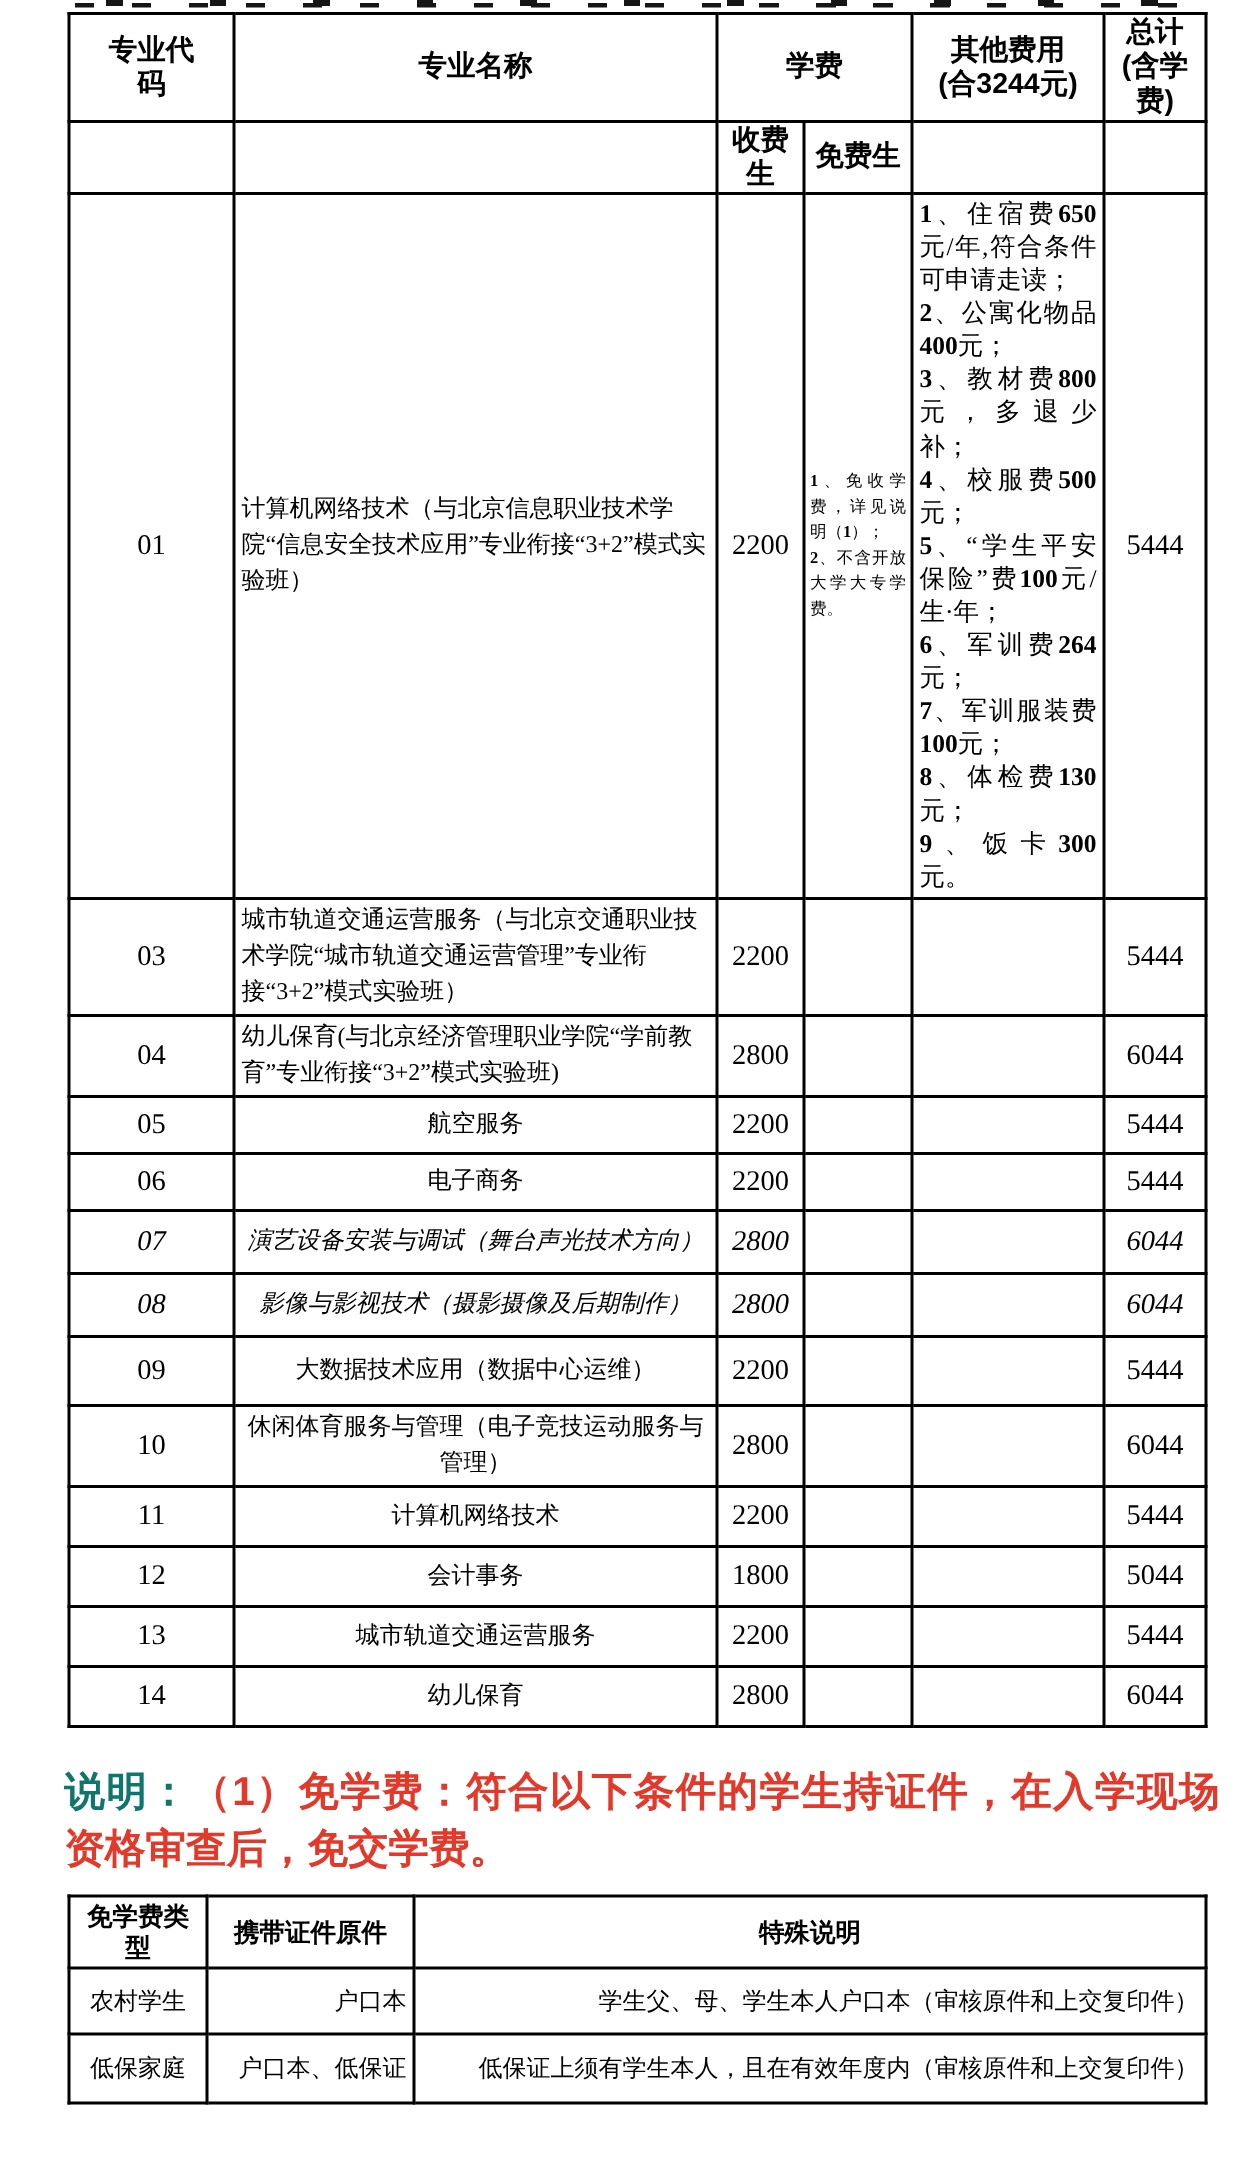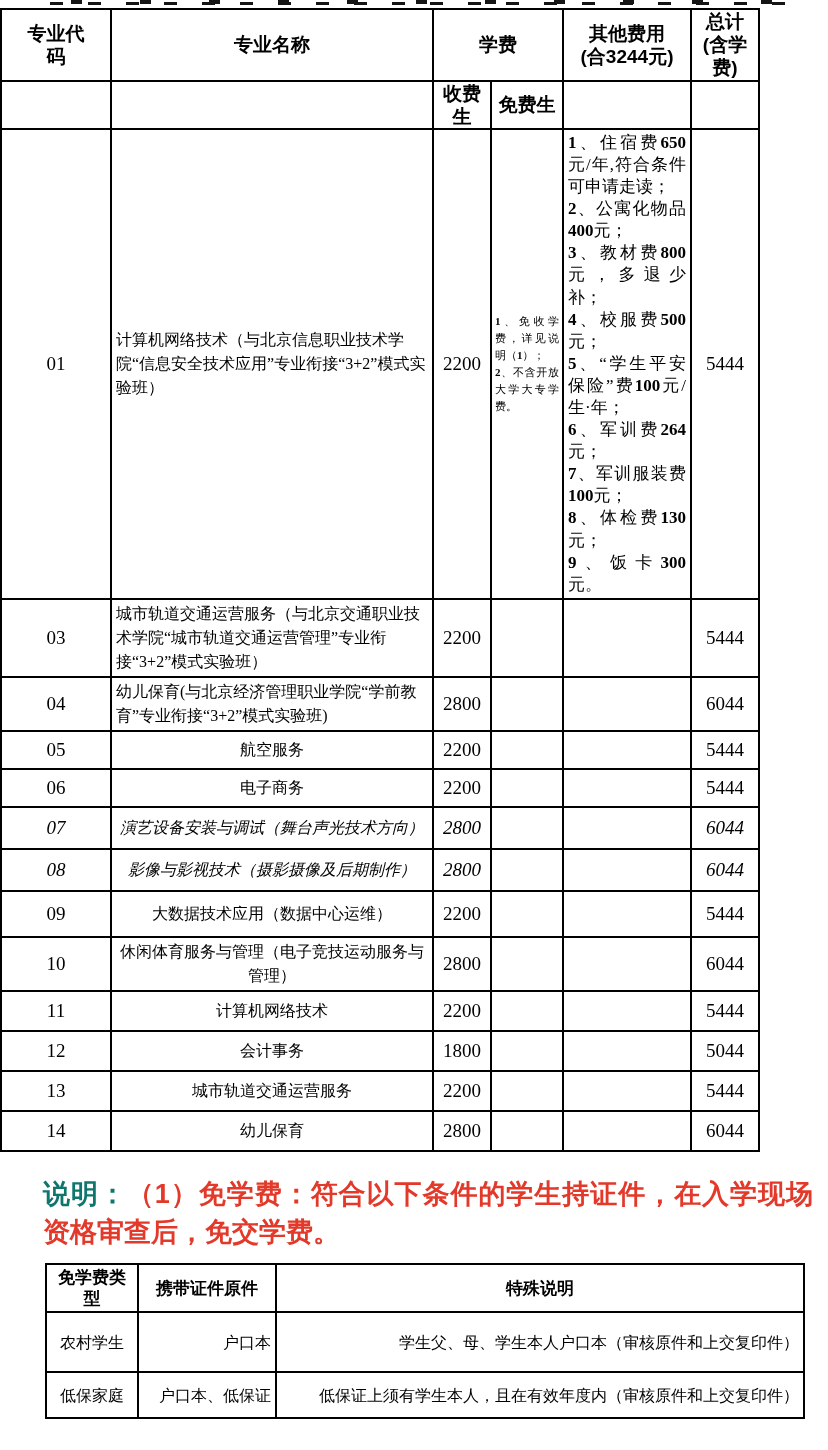--- a/index.html
+++ b/index.html
@@ -20,21 +20,21 @@
       repeating-linear-gradient(90deg, #151515 0 13px, transparent 13px 38px),
       repeating-linear-gradient(90deg, transparent 0 21px, #151515 21px 32px, transparent 32px 69px);
     background-size: 100% 3px, 100% 4px;
     background-position: 0 2px, 0 0;
     background-repeat: no-repeat, no-repeat;
   }
 
   table { border-collapse: collapse; table-layout: fixed; }
   td, th { border: 2px solid #000; overflow: hidden; }
 
-  .fee-table { width: 758px; }
+  .fee-table { width: 758px; margin-left: 45px; }
   .fee-table th {
     font-family: "Liberation Sans", sans-serif;
     font-weight: bold;
     font-size: 19px;
     line-height: 1.22;
     text-align: center;
     vertical-align: middle;
     white-space: pre-line;
   }
   .fee-table td { vertical-align: middle; }
@@ -97,21 +97,21 @@
     vertical-align: middle;
     white-space: pre-line;
   }
   .waiver-table td {
     font-size: 16px;
     line-height: 1.35;
     vertical-align: middle;
     padding: 2px 4px;
   }
   .wh { height: 48px; margin-left: 14px; }
-  .wr1 { height: 60px; }
+  .wr1 { height: 44px; }
   .wr2 { height: 46px; }
   .w-type { text-align: center; }
   .w-doc, .w-note { text-align: right; }
 </style>
 </head>
 <body>
 
 <div class="top-clip"></div>
 
 <table class="fee-table">

